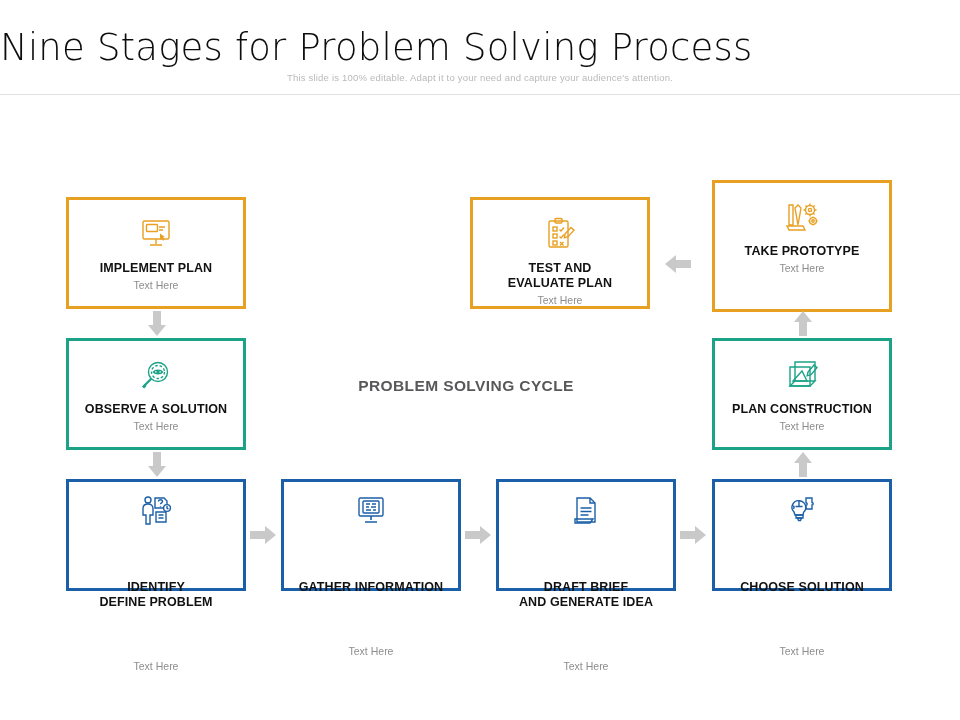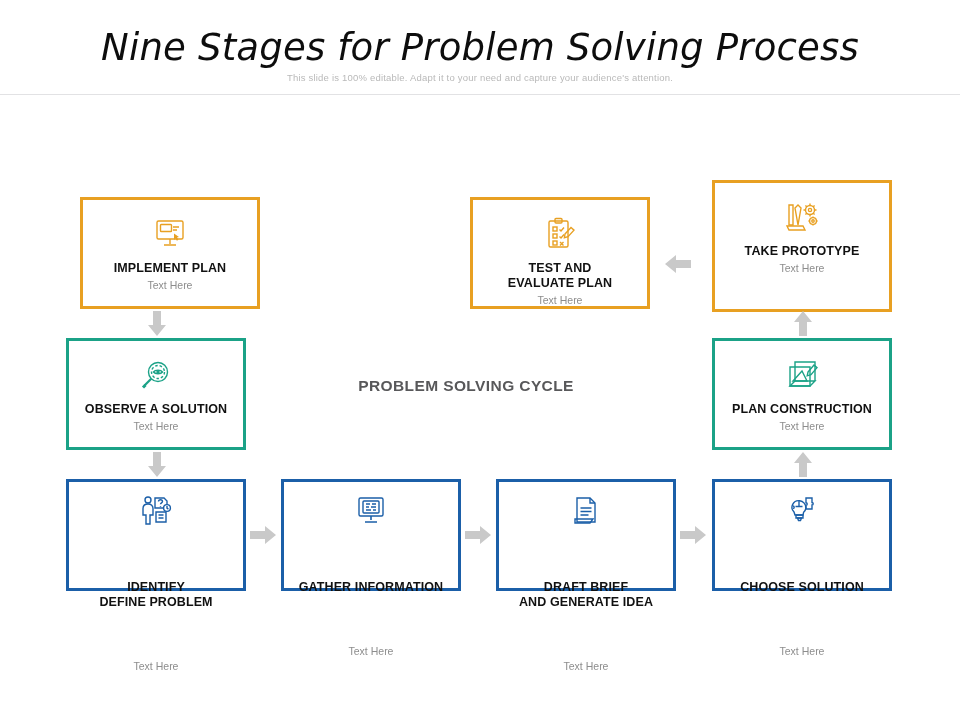--- a/index.html
+++ b/index.html
@@ -7,26 +7,24 @@
     width: 960px; height: 720px;
     background: #ffffff;
     font-family: "Liberation Sans", sans-serif;
     overflow: hidden;
   }
   .slide { position: relative; width: 960px; height: 720px; background: #fff; }
 
   
   .title {
     position: absolute; left: 0; top: 26px; width: 960px;
-    text-align: center;
     font-size: 37px; font-weight: 300; color: #0d0d0d;
     font-family: "DejaVu Sans", sans-serif;
     letter-spacing: 0.2px; line-height: 44px;
     white-space: nowrap;
-    font-style: italic;
   }
   .subtitle {
     position: absolute; left: 0; top: 72px; width: 960px;
     text-align: center;
     font-size: 9.5px; font-weight: 400; color: #b9b9b9;
     letter-spacing: 0.2px;
   }
   .divider {
     position: absolute; left: 0; top: 94px; width: 960px; height: 1px;
     background: #e2e2e4;
@@ -87,21 +85,21 @@
 </style>
 </head>
 <body>
 
 <div class="slide">
 
   <div class="title">Nine Stages for Problem Solving Process</div>
   <div class="subtitle">This slide is 100% editable. Adapt it to your need and capture your audience's attention.</div>
   <div class="divider"></div>
 
-  <div class="card orange" style="left:66px; top:197px; width:180px; height:112px;margin-left:14px;">
+  <div class="card orange" style="left:66px; top:197px; width:180px; height:112px;">
     <span class="card-icon">
       <svg width="34" height="32" viewBox="0 0 34 32" fill="none" stroke="#E8A022" stroke-width="1.4">
         <rect x="4" y="3" width="26" height="18" rx="1.5"></rect>
         <rect x="7.5" y="6.5" width="11" height="7" rx="0.8"></rect>
         <path d="M20 9h6M20 12h4"></path>
         <path d="M17 21v5M11 27h12"></path>
         <path d="M21 15.5l5 3.5-2 .6 1.4 2.2-1.5 1-1.4-2.2-1.5 1.3z" fill="#E8A022" stroke="none"></path>
       </svg>
     </span>
     <span class="card-title">IMPLEMENT PLAN</span>

